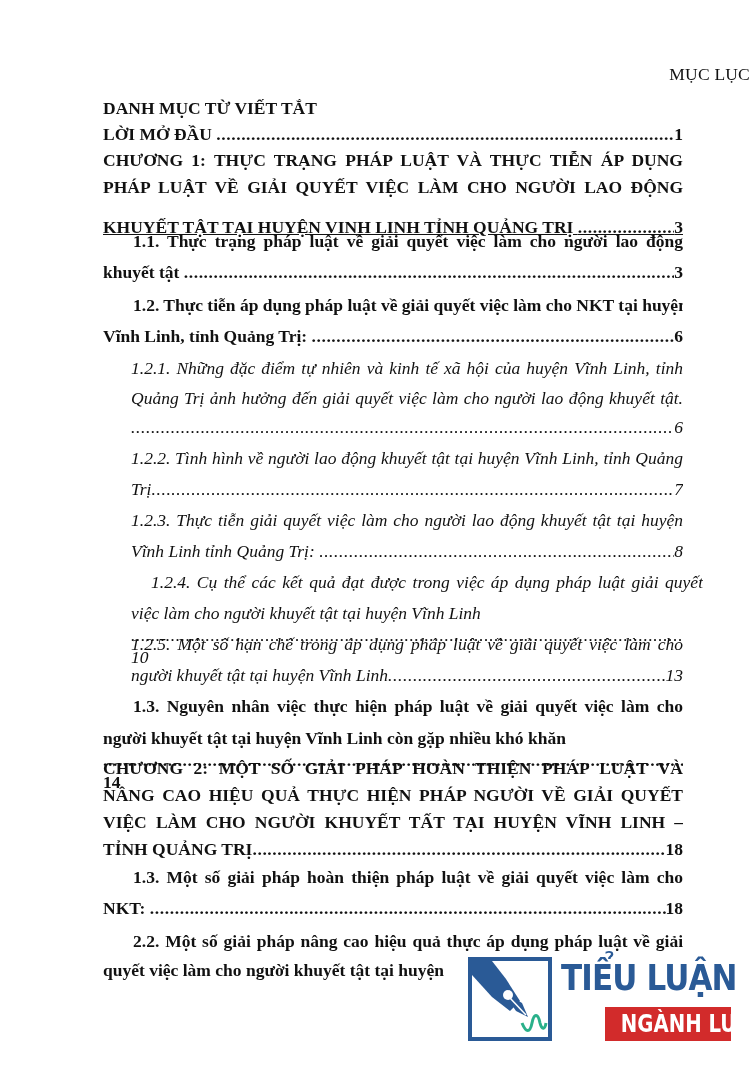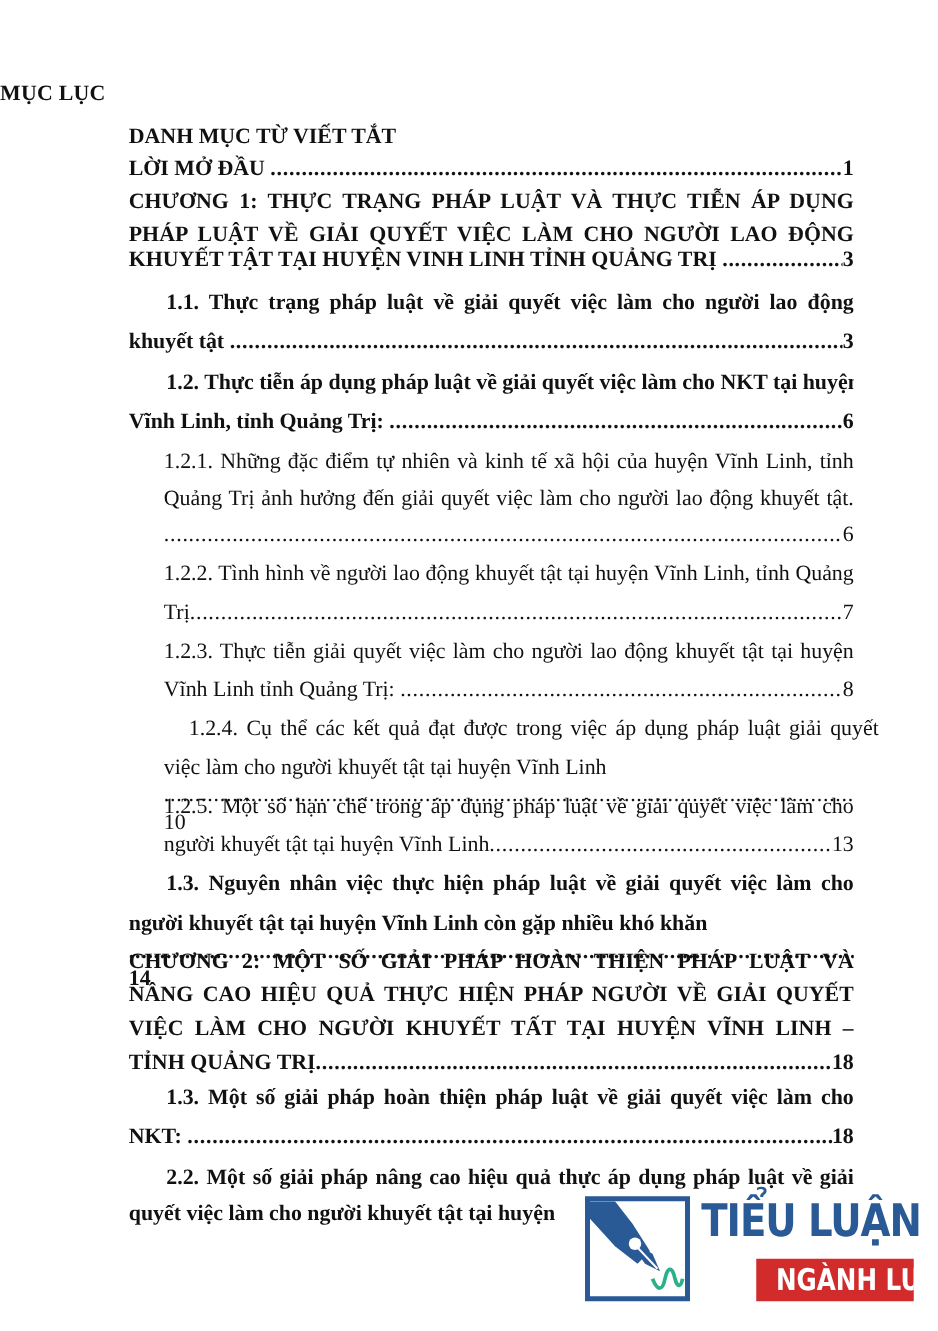--- a/index.html
+++ b/index.html
@@ -1,22 +1,22 @@
 <!DOCTYPE html>
 <html><head>
 <meta charset="utf-8">
 <style>
   * { margin: 0; padding: 0; box-sizing: border-box; }
   html, body { width: 750px; height: 1065px; background: #ffffff; overflow: hidden; }
   body { position: relative; font-family: "Liberation Serif", "DejaVu Serif", serif; color: #111; }
   .page { position: absolute; left: 0; top: 0; width: 750px; height: 1065px; background: #fff; }
-  .title { position: absolute; left: 0; width: 750px; top: 64px; text-align: left; font-weight: bold; font-size: 17.5px; letter-spacing: 0.2px; }
+  .title { position: absolute; left: 0; width: 750px; top: 64px; text-align: right; font-weight: normal; font-size: 17.5px; letter-spacing: 0.2px; }
   .line { position: absolute; left: 103px; width: 580px; font-size: 17.5px; line-height: 22px; white-space: nowrap; overflow: hidden; }
   .b { font-weight: bold; }
-  .i { }
+  .i { font-style: italic; }
   .j { text-align: justify; text-align-last: justify; }
   .leader { display: flex; align-items: flex-start; }
   .leader .t { flex: 0 0 auto; white-space: pre; }
   .leader .dots { flex: 1 1 auto; overflow: hidden; white-space: nowrap; letter-spacing: 0.6px; }
   .leader .dots::after { content: "....................................................................................................................................................................................................................................................................................................."; }
   .leader .pg { flex: 0 0 auto; }
   .logo { position: absolute; left: 466px; top: 955px; width: 280px; height: 92px; }
   .logo-box { position: absolute; left: 2px; top: 2px; width: 84px; height: 84px; border: 4px solid #2a5a96; background: #fff; }
   .logo-text1 { position: absolute; left: 95px; top: 2px; font-family: "DejaVu Sans", "Liberation Sans", sans-serif; font-weight: bold; font-size: 36px; color: #2a5a96; letter-spacing: -1px; transform: scaleX(0.86); transform-origin: left; white-space: nowrap; }
   .logo-text2 { position: absolute; left: 139px; top: 52px; height: 34px; width: 126px; background: #d22b2b; color: #fff; font-family: "DejaVu Sans", "Liberation Sans", sans-serif; font-weight: bold; font-size: 24px; line-height: 34px; text-align: center; white-space: nowrap; overflow: hidden; }
@@ -33,21 +33,21 @@
 
   <div class="line b leader" style="top:123px;">
     <span class="t">LỜI MỞ ĐẦU </span>
       <span class="dots"></span>
       <span class="pg">1</span>
   </div>
 
   <div>
     <div class="line b j" style="top:149px;">CHƯƠNG 1:  THỰC TRẠNG PHÁP LUẬT VÀ THỰC TIỄN ÁP DỤNG</div>
     <div class="line b j" style="top:176px;">PHÁP LUẬT VỀ GIẢI QUYẾT VIỆC LÀM CHO NGƯỜI LAO ĐỘNG</div>
-    <div class="line b leader" style="top:196px;">
+    <div class="line b leader" style="top:216px;text-decoration:underline;">
       <span class="t">KHUYẾT TẬT TẠI HUYỆN VINH LINH TỈNH QUẢNG TRỊ </span>
         <span class="dots"></span>
         <span class="pg">3</span>
     </div>
   </div>
 
   <div>
     <div class="line b j" style="top:230px; left:133px; width:550px;">1.1. Thực trạng pháp luật về giải quyết việc làm cho người lao động</div>
     <div class="line b leader" style="top:261px;">
       <span class="t">khuyết tật </span>

